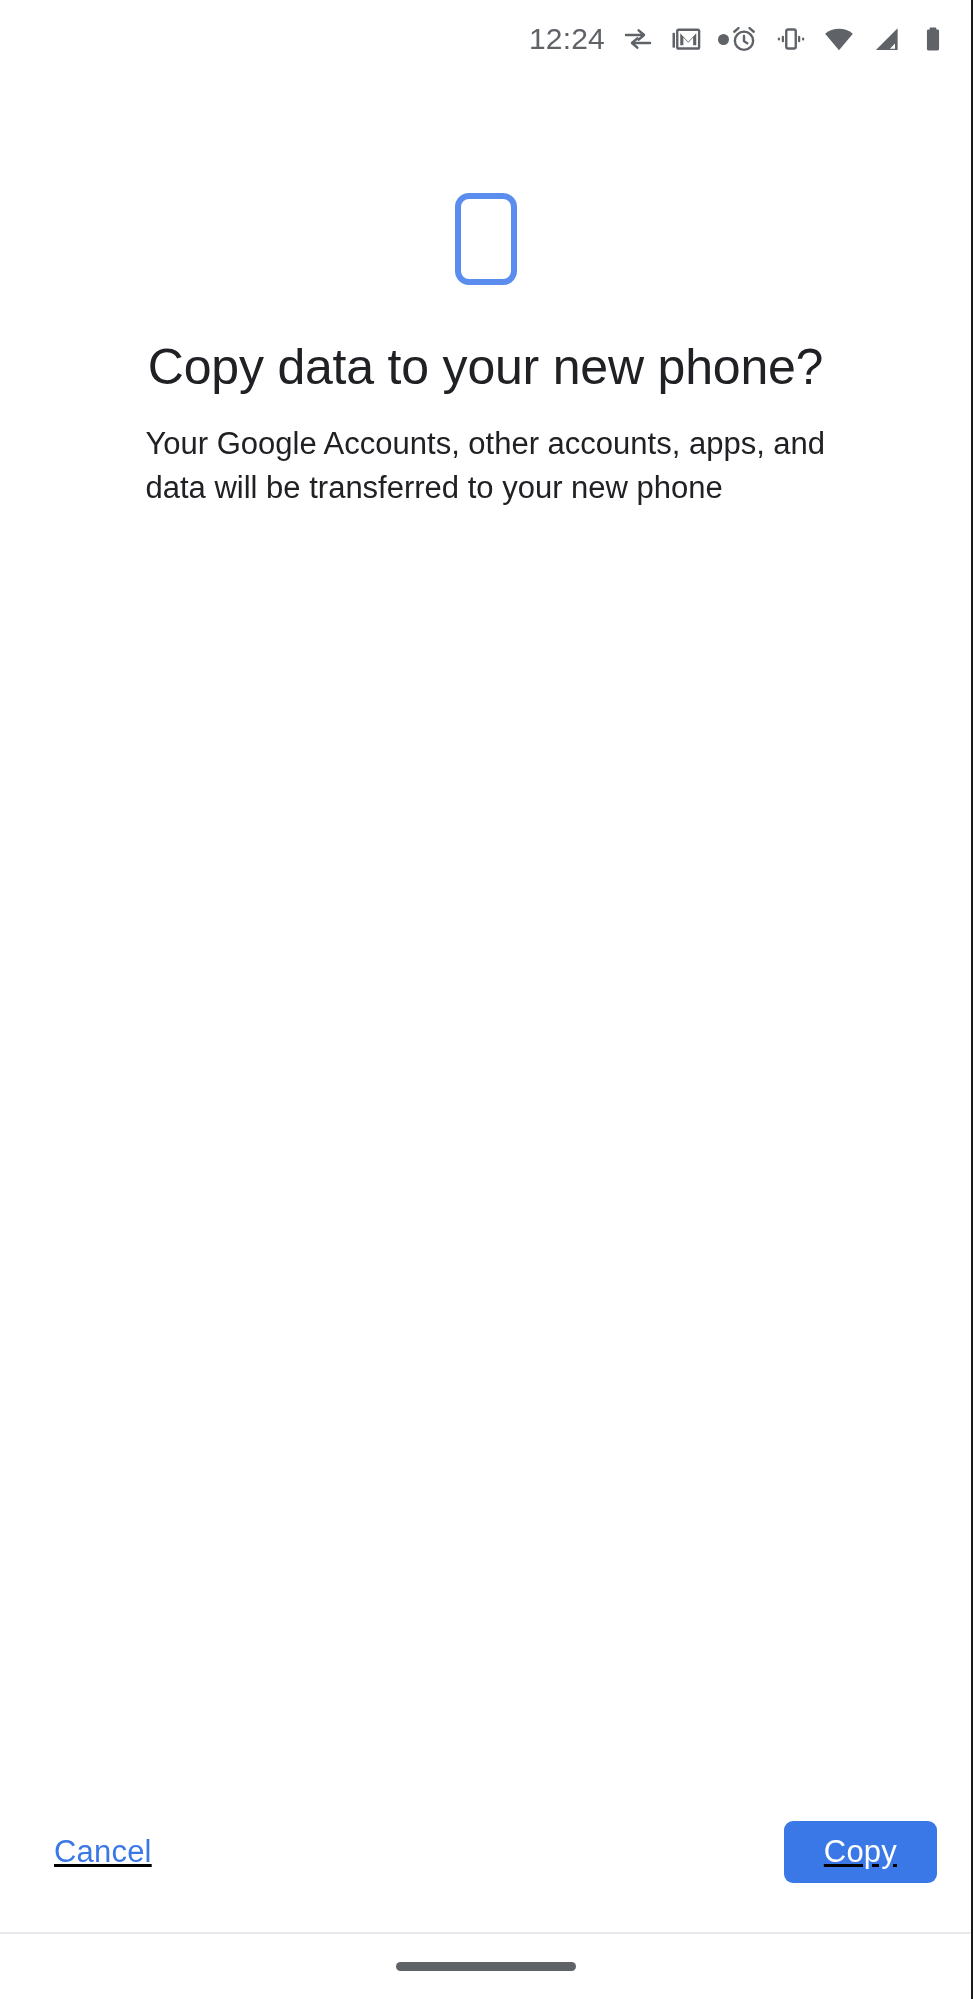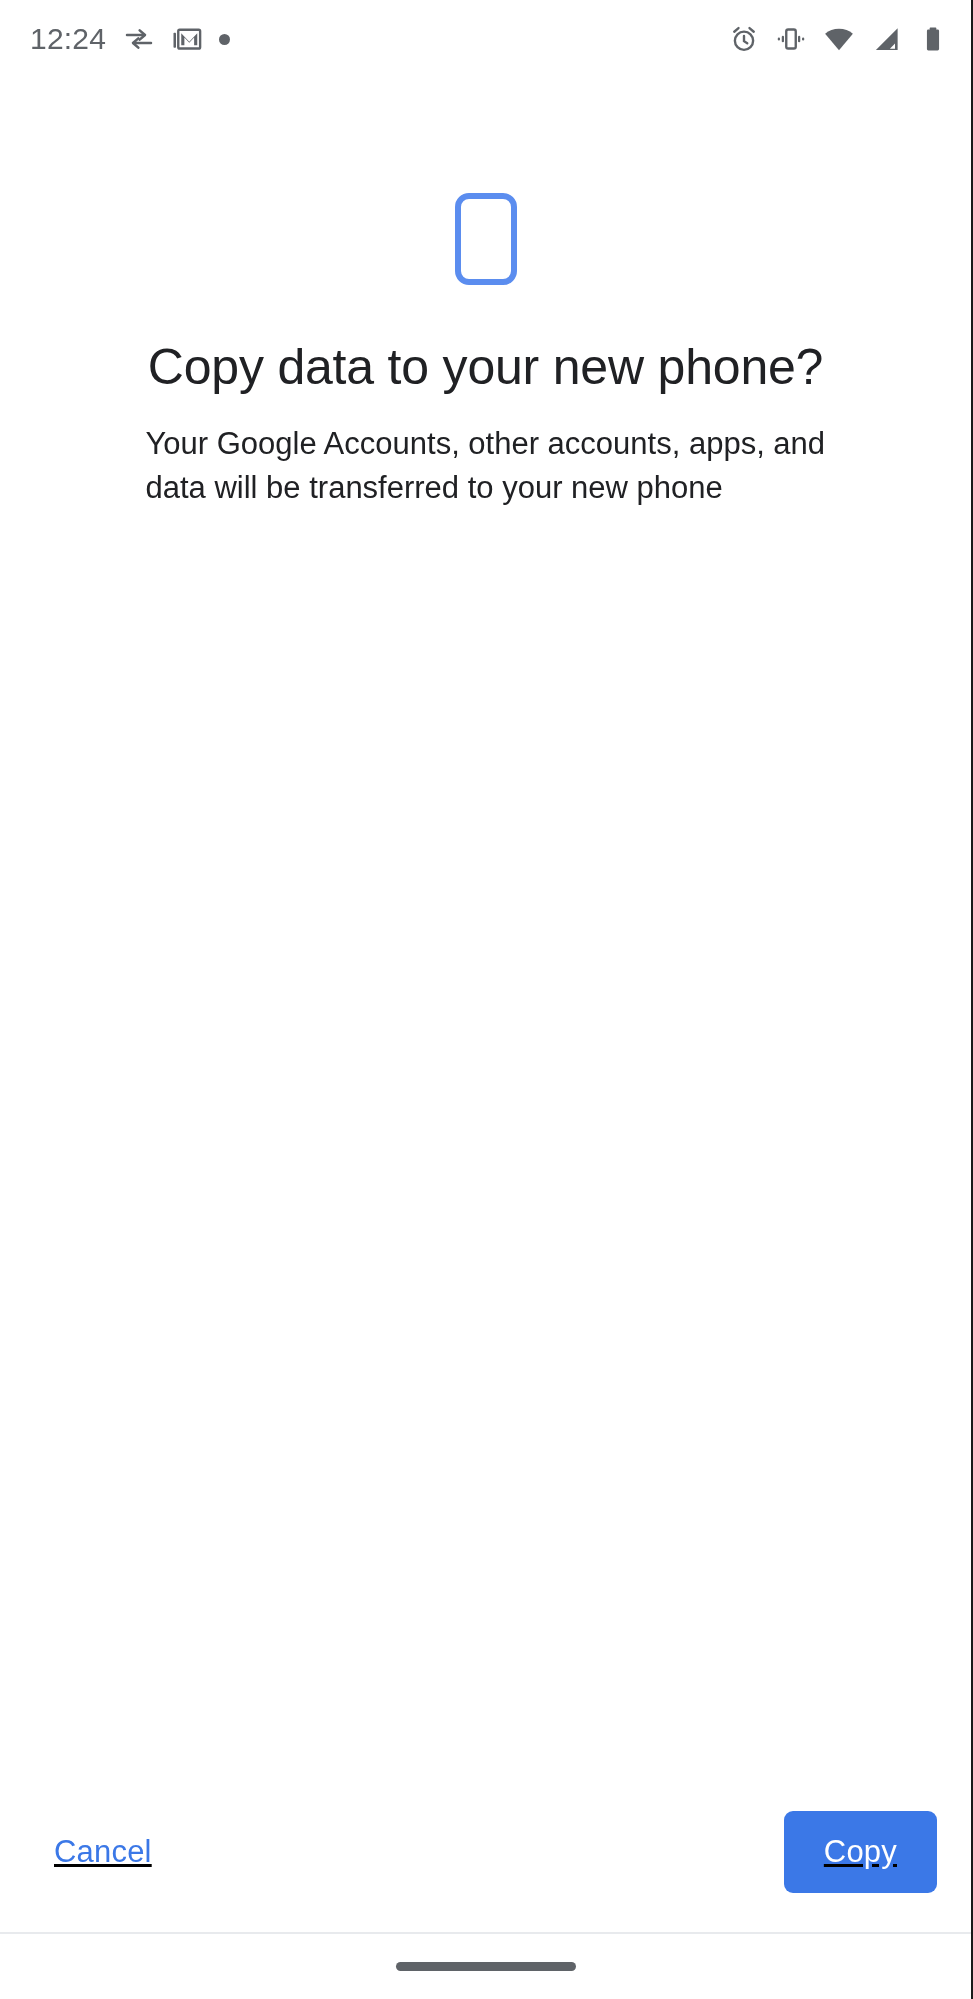--- a/index.html
+++ b/index.html
@@ -26,21 +26,21 @@
     display: flex;
     flex-direction: column;
   }
 
   
   .status-bar {
     height: 78px;
     flex: 0 0 78px;
     display: flex;
     align-items: center;
-    justify-content: space-between;
+    justify-content: flex-end;
     padding: 0 24px 0 30px;
     color: #5f6368;
   }
 
   .status-left {
     display: flex;
     align-items: center;
     gap: 17px;
   }
 
@@ -136,21 +136,21 @@
   .btn-filled {
     background: #3b78e7;
     color: #ffffff;
     border: none;
     border-radius: 9px;
     font-family: inherit;
     font-size: 31px;
     font-weight: 400;
     letter-spacing: 0.2px;
     padding: 0 40px;
-    height: 82px;
+    height: 62px;
     min-width: 148px;
     cursor: pointer;
   }
 
   
   .nav-bar {
     flex: 0 0 67px;
     border-top: 2px solid #e8eaed;
     display: flex;
     align-items: center;

